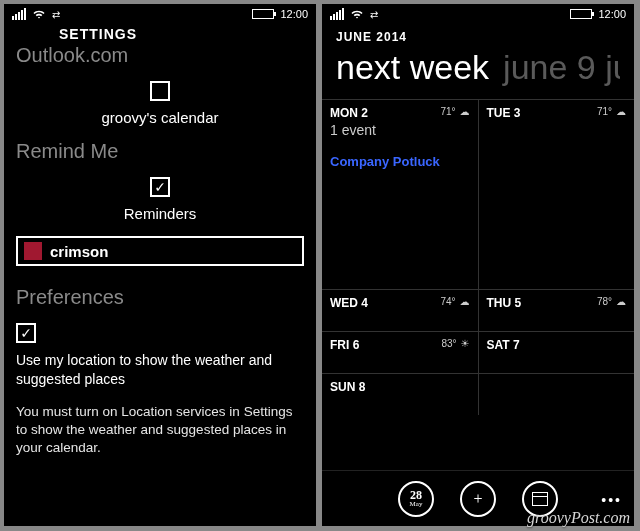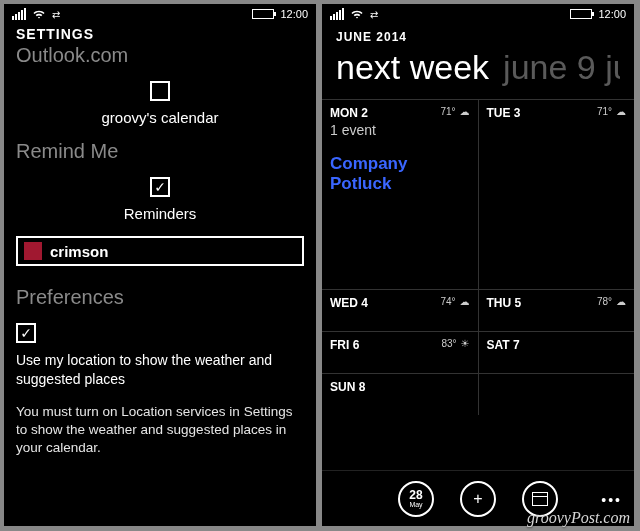--- a/index.html
+++ b/index.html
@@ -42,21 +42,21 @@
   .wifi { width:14px; height:10px; }
   .arrow { font-size:10px; }
   .battery {
     width: 22px; height: 10px; border:1px solid #fff; position:relative;
   }
   .battery::after { content:""; position:absolute; right:-3px; top:2px; width:2px; height:4px; background:#fff;}
   .battery-fill { background:#fff; height:100%; width:70%;}
 
   
   .settings-body { padding: 4px 12px 0 12px; flex:1; overflow:hidden;}
-  .h-settings { font-size: 14px; font-weight:600; letter-spacing:1px; }
+  .h-settings { font-size: 14px; font-weight:600; letter-spacing:1px;margin-left:43px; }
   .h-sub { color:#8a8a8a; font-size:20px; margin-top:2px; margin-bottom:14px;}
   .chk-row { display:flex; align-items:center; gap:8px; margin-bottom:14px;flex-direction:column;}
   .chk-box {
     width:20px; height:20px; border:2px solid #fff; display:flex;
     align-items:center; justify-content:center; flex-shrink:0;
   }
   .chk-box.checked::after {
     content:"✓"; color:#fff; font-size:14px; line-height:1;
   }
   .chk-label { font-size:15px; }
@@ -83,29 +83,29 @@
   .cal-cell + .cal-cell { border-left:1px solid #333; }
   .big-row { height:190px; }
   .small-row { height:42px; }
   .single-row { height:42px; }
   .day-label { font-size:12px; font-weight:700; }
   .day-sub { font-size:14px; color:#ccc; margin-top:2px;}
   .weather {
     position:absolute; top:6px; right:8px; display:flex; align-items:center; gap:4px;
     font-size:10px; color:#ccc;
   }
-  .event { color:#3a66ff; font-size:17px; font-weight:600; margin-top:16px;}
+  .event { color:#3a66ff; font-size:13px; font-weight:600; margin-top:16px;}
   .appbar {
     height:56px; display:flex; align-items:center; justify-content:center;
     gap:26px; border-top:1px solid #222; position:relative;
   }
   .ab-btn {
     width:36px; height:36px; border:2px solid #fff; border-radius:50%;
     display:flex; align-items:center; justify-content:center; font-size:16px;
-    flex-direction:column; line-height:1;
+    flex-direction:column; line-height:1;font-family:Liberation Serif, serif;
   }
   .ab-date-num { font-size:12px; font-weight:600;}
   .ab-date-mon { font-size:7px; }
   .ab-more { position:absolute; right:12px; bottom:18px; letter-spacing:2px; font-size:14px;}
   .cal-icon-inner {
      width:16px; height:14px; border:1.5px solid #fff; position:relative;
   }
   .cal-icon-inner::before {
      content:""; position:absolute; top:3px; left:0; right:0; height:1px; background:#fff;
   }

